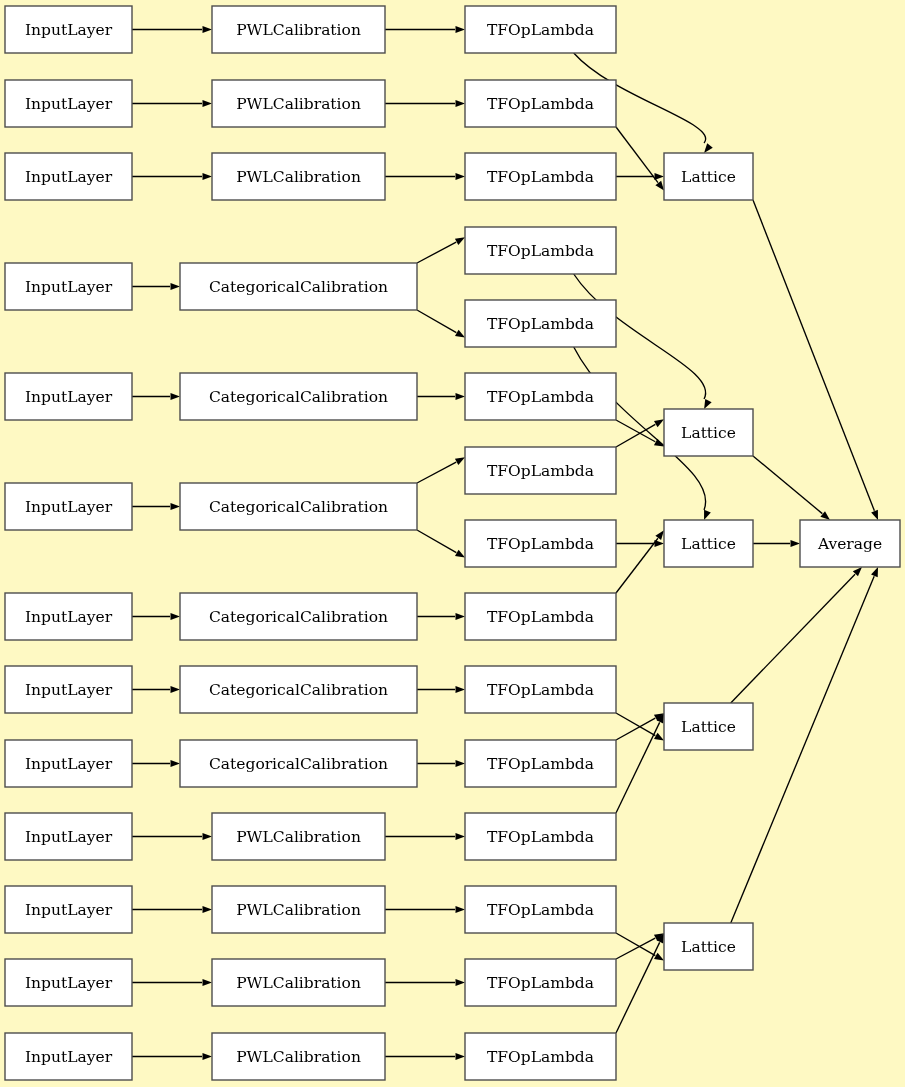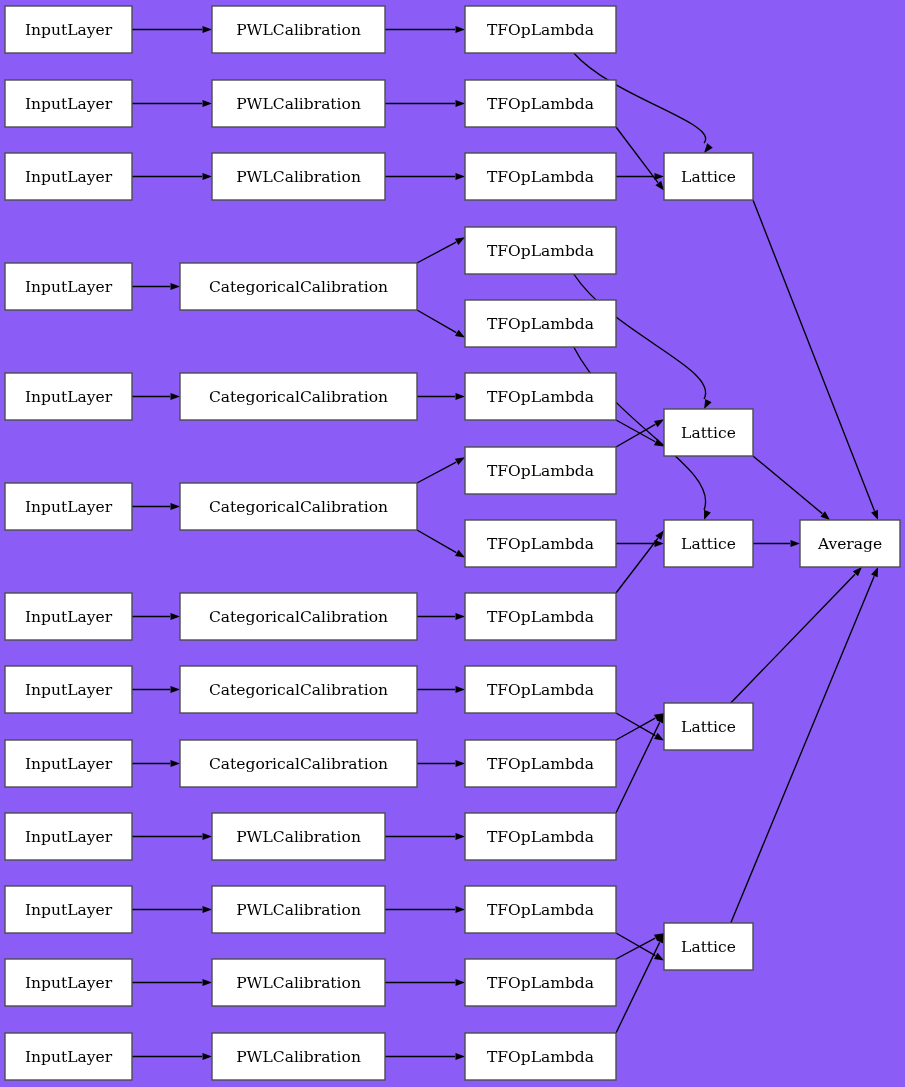--- a/index.html
+++ b/index.html
@@ -10,21 +10,21 @@
   body {
     width: 905px;
     height: 1087px;
     font-family: "DejaVu Serif", "Liberation Serif", serif;
     overflow: hidden;
   }
   #graph-root {
     position: relative;
     width: 905px;
     height: 1087px;
-    background: #8b5cf6;
+    background: #fef9c3;
   }
   svg#graph-svg {
     position: absolute;
     left: 0;
     top: 0;
     width: 905px;
     height: 1087px;
     display: block;
   }
   .node-box {

